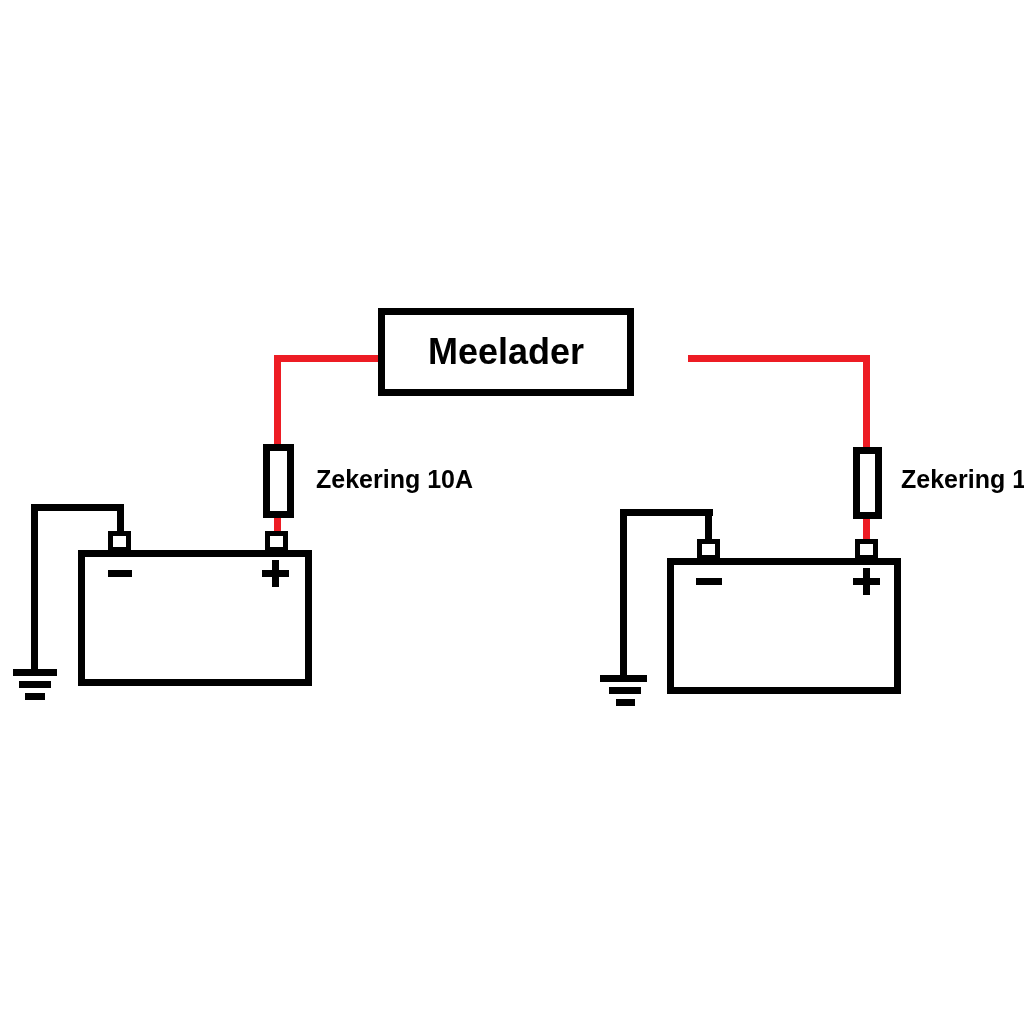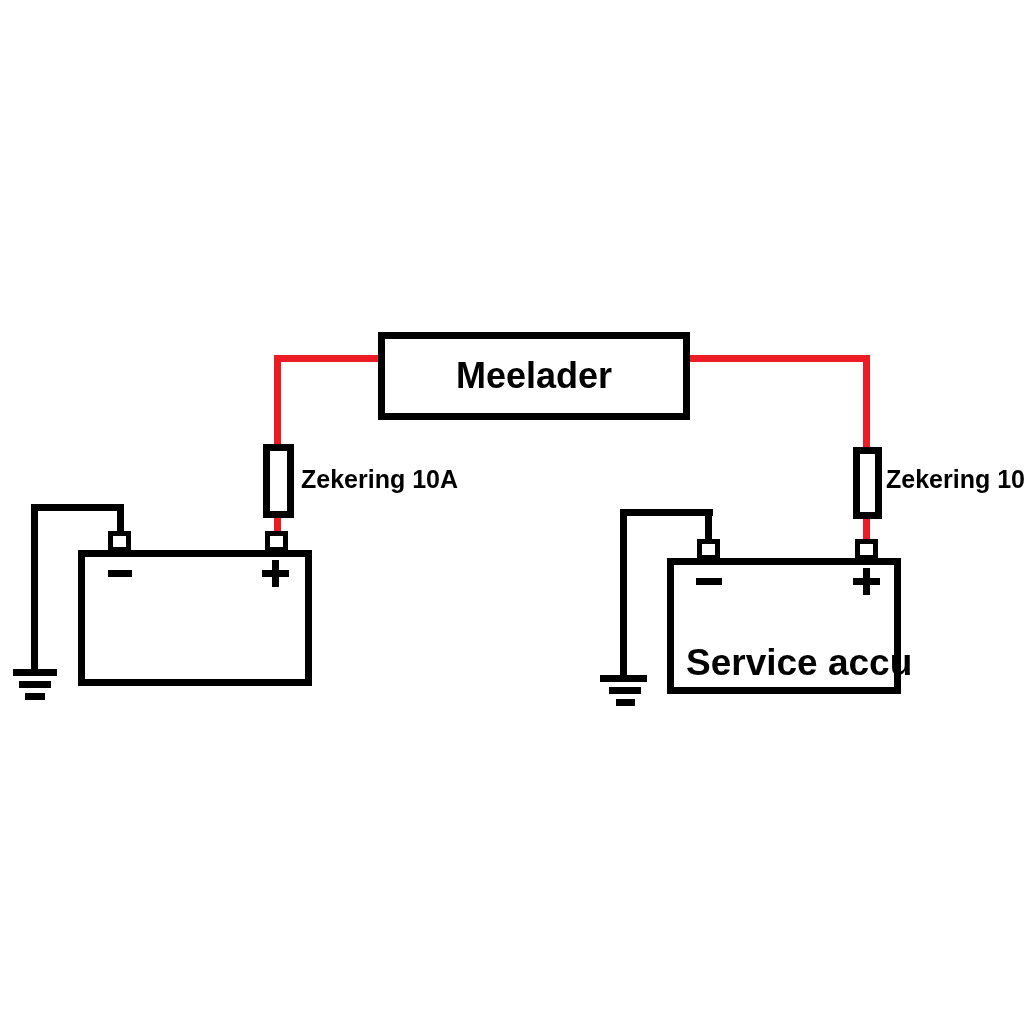--- a/index.html
+++ b/index.html
@@ -8,41 +8,41 @@
     font-family:"Liberation Sans", sans-serif;overflow:hidden;
   }
   .abs{position:absolute;box-sizing:border-box;}
   .blk{background:#000000;}
   .red{background:#ed1c24;}
   .box{border:7px solid #000000;background:#ffffff;}
   .term{border:5px solid #000000;background:#ffffff;width:23px;height:21px;}
   .z1{z-index:1}.z2{z-index:2}.z3{z-index:3}.z4{z-index:4}
   .lbl{font-weight:bold;color:#000000;white-space:nowrap;line-height:1;}
   .charger-label{font-size:36px;}
-  .fuse-label{font-size:25px;}
+  .fuse-label{font-size:25px;margin-left:15px;}
   .battery-label{font-size:37px;}
   .charger{display:flex;align-items:center;justify-content:center;}
   .sym-minus{background:#000000;}
   .sym-plus{width:27px;height:27px;}
   .sym-plus::before{content:"";position:absolute;left:0;right:0;top:10px;height:7px;background:#000000;}
   .sym-plus::after{content:"";position:absolute;top:0;bottom:0;left:10px;width:7px;background:#000000;}
 </style>
 </head>
 <body>
 
 <div class="stage">
 
   <div class="abs red z1" style="left: 274px; top: 355px; width: 106px; height: 7px; background: rgb(237, 28, 36);"></div>
   <div class="abs red z1" style="left: 274px; top: 355px; width: 7px; height: 92px; background: rgb(237, 28, 36);"></div>
   <div class="abs red z1" style="left: 274px; top: 514px; width: 7px; height: 24px; background: rgb(237, 28, 36);"></div>
   <div class="abs red z1" style="left: 688px; top: 355px; width: 182px; height: 7px; background: rgb(237, 28, 36);"></div>
   <div class="abs red z1" style="left: 863px; top: 355px; width: 7px; height: 96px; background: rgb(237, 28, 36);"></div>
   <div class="abs red z1" style="left: 863px; top: 515px; width: 7px; height: 30px; background: rgb(237, 28, 36);"></div>
 
-  <div class="abs box charger z3" style="left:378px;top:332px;width:312px;height:88px">
+  <div class="abs box charger z3" style="left:378px;top:308px;width:256px;height:88px">
     <span class="lbl charger-label">Meelader</span>
   </div>
 
   <div class="abs box z2" style="left:263px;top:444px;width:31px;height:74px;border-width:7px"></div>
   <span class="abs lbl fuse-label z4" style="left:301px;top:467px">Zekering 10A</span>
 
   <div class="abs box z2" style="left:853px;top:447px;width:29px;height:72px;border-width:7px"></div>
   <span class="abs lbl fuse-label z4" style="left:886px;top:467px">Zekering 10A</span>
 
   <div class="abs blk z1" style="left:31px;top:504px;width:93px;height:7px"></div>
@@ -65,15 +65,14 @@
   <div class="abs blk z1" style="left:600px;top:675px;width:47px;height:7px"></div>
   <div class="abs blk z1" style="left:609px;top:687px;width:32px;height:7px"></div>
   <div class="abs blk z1" style="left:616px;top:699px;width:19px;height:7px"></div>
 
   <div class="abs term z2" style="left:697px;top:539px"></div>
   <div class="abs term z2" style="left:855px;top:539px"></div>
 
   <div class="abs box z3" style="left:667px;top:558px;width:234px;height:136px"></div>
   <div class="abs sym-minus z4" style="left:696px;top:578px;width:26px;height:7px"></div>
   <div class="abs sym-plus z4" style="left:853px;top:568px"></div>
-  <span class="abs lbl battery-label z4" style="left:686px;top:644px">Service accu</span>
 
 </div>
 
 </body></html>

